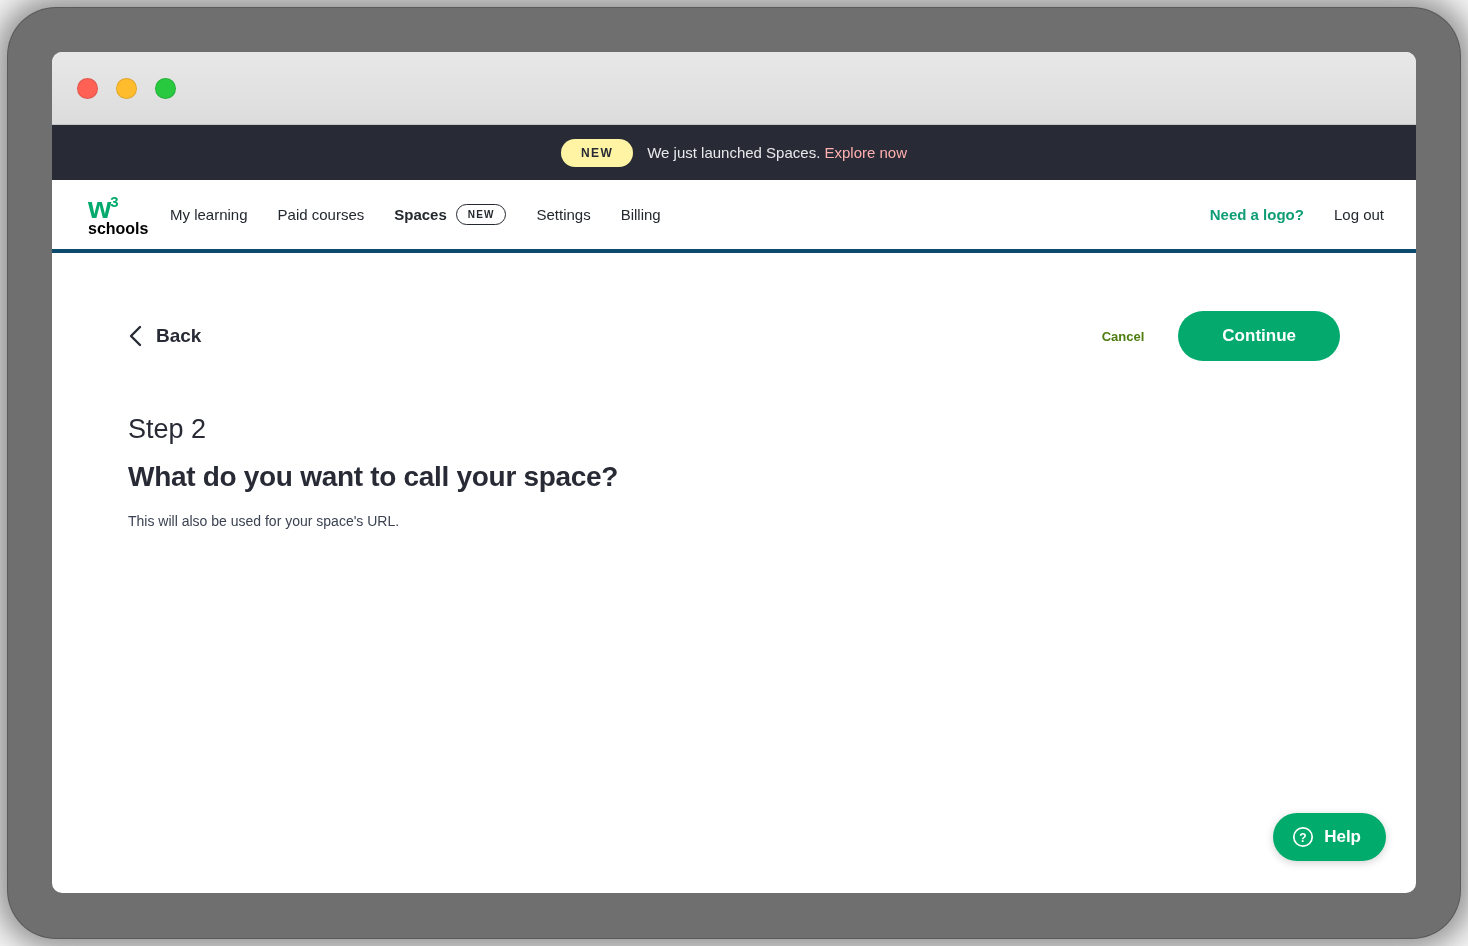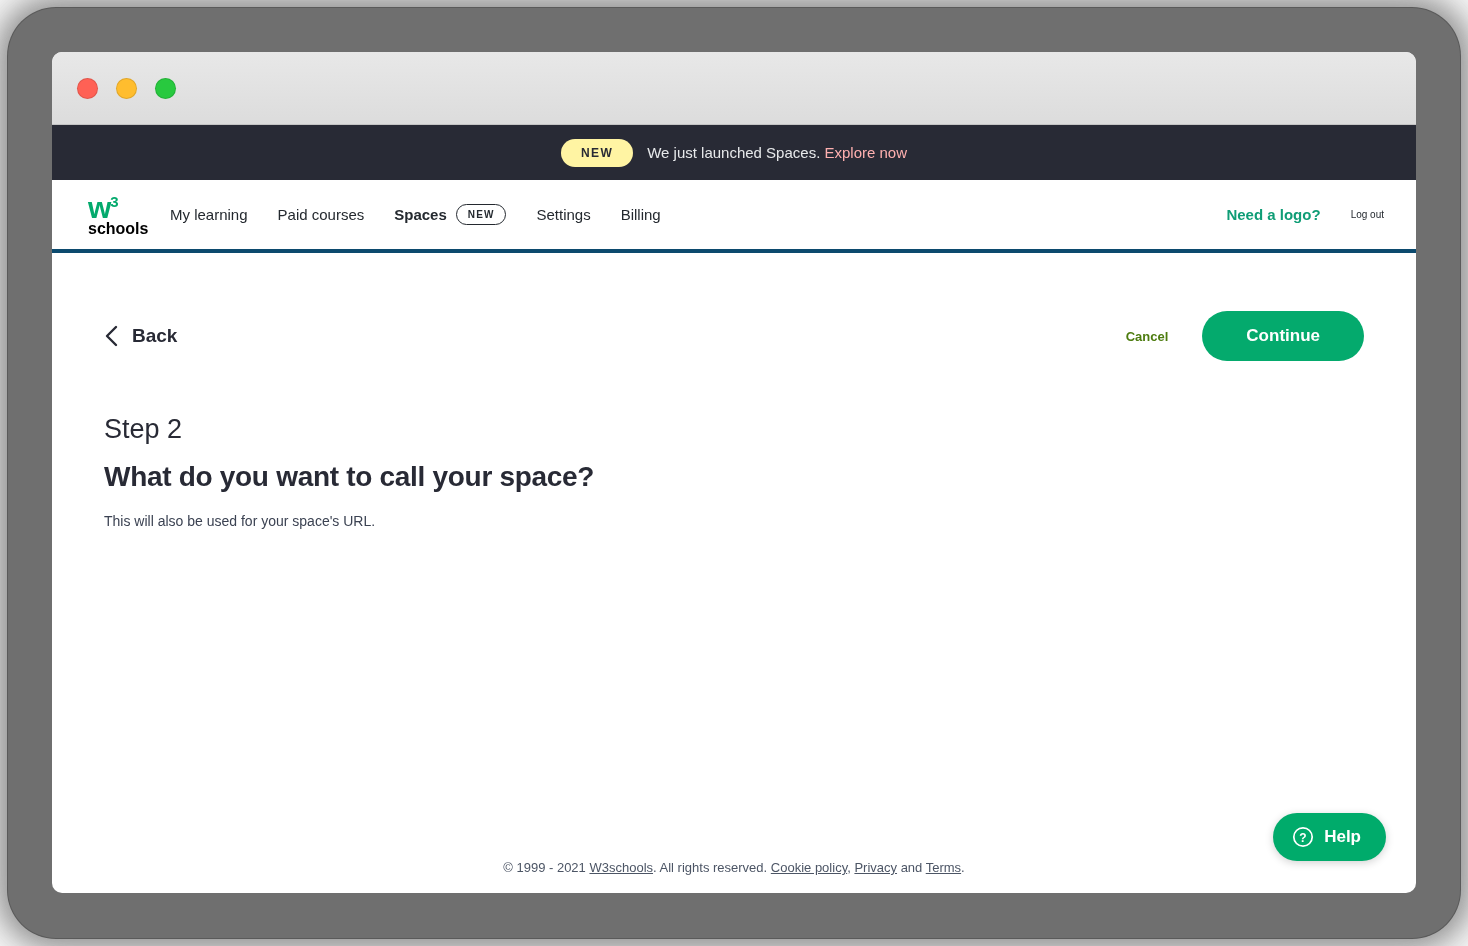--- a/index.html
+++ b/index.html
@@ -146,30 +146,30 @@
     align-items: center;
     gap: 30px;
   }
   #need-logo-link {
     font-size: 15px;
     font-weight: bold;
     color: #0f9d76;
     text-decoration: none;
   }
   #logout-link {
-    font-size: 10px;
+    font-size: 15px;
     color: #24292f;
     text-decoration: none;
   }
 
   
   #page-body {
     position: relative;
     height: 640px;
-    padding: 0 52px;
+    padding: 0 76px;
   }
 
   #action-row {
     display: flex;
     align-items: center;
     padding-top: 58px;
   }
   #back-button {
     display: flex;
     align-items: center;
@@ -367,23 +367,20 @@
 
     <div id="step-section">
       <div id="step-text">
         <div id="step-label">Step 2</div>
         <h1 id="step-heading">What do you want to call your space?</h1>
         <p id="step-subtext">This will also be used for your space's URL.</p>
       </div>
 
     </div>
 
-    <div id="site-footer">
-      <span>© 1999 - 2021 </span><a href="#">W3schools</a><span>. All rights reserved. </span><a href="#">Cookie policy</a><span>, </span><a href="#">Privacy</a><span> and </span><a href="#">Terms</a><span>.</span>
-    </div>
 
     <button id="help-button">
       <svg width="22" height="22" viewBox="0 0 22 22">
         <circle cx="11" cy="11" r="9.2" fill="none" stroke="#ffffff" stroke-width="1.7"></circle>
         <text x="11" y="15.6" font-family="Liberation Sans, sans-serif" font-size="12" font-weight="bold" fill="#ffffff" text-anchor="middle">?</text>
       </svg>
       <span>Help</span>
     </button>
 
   </div>

